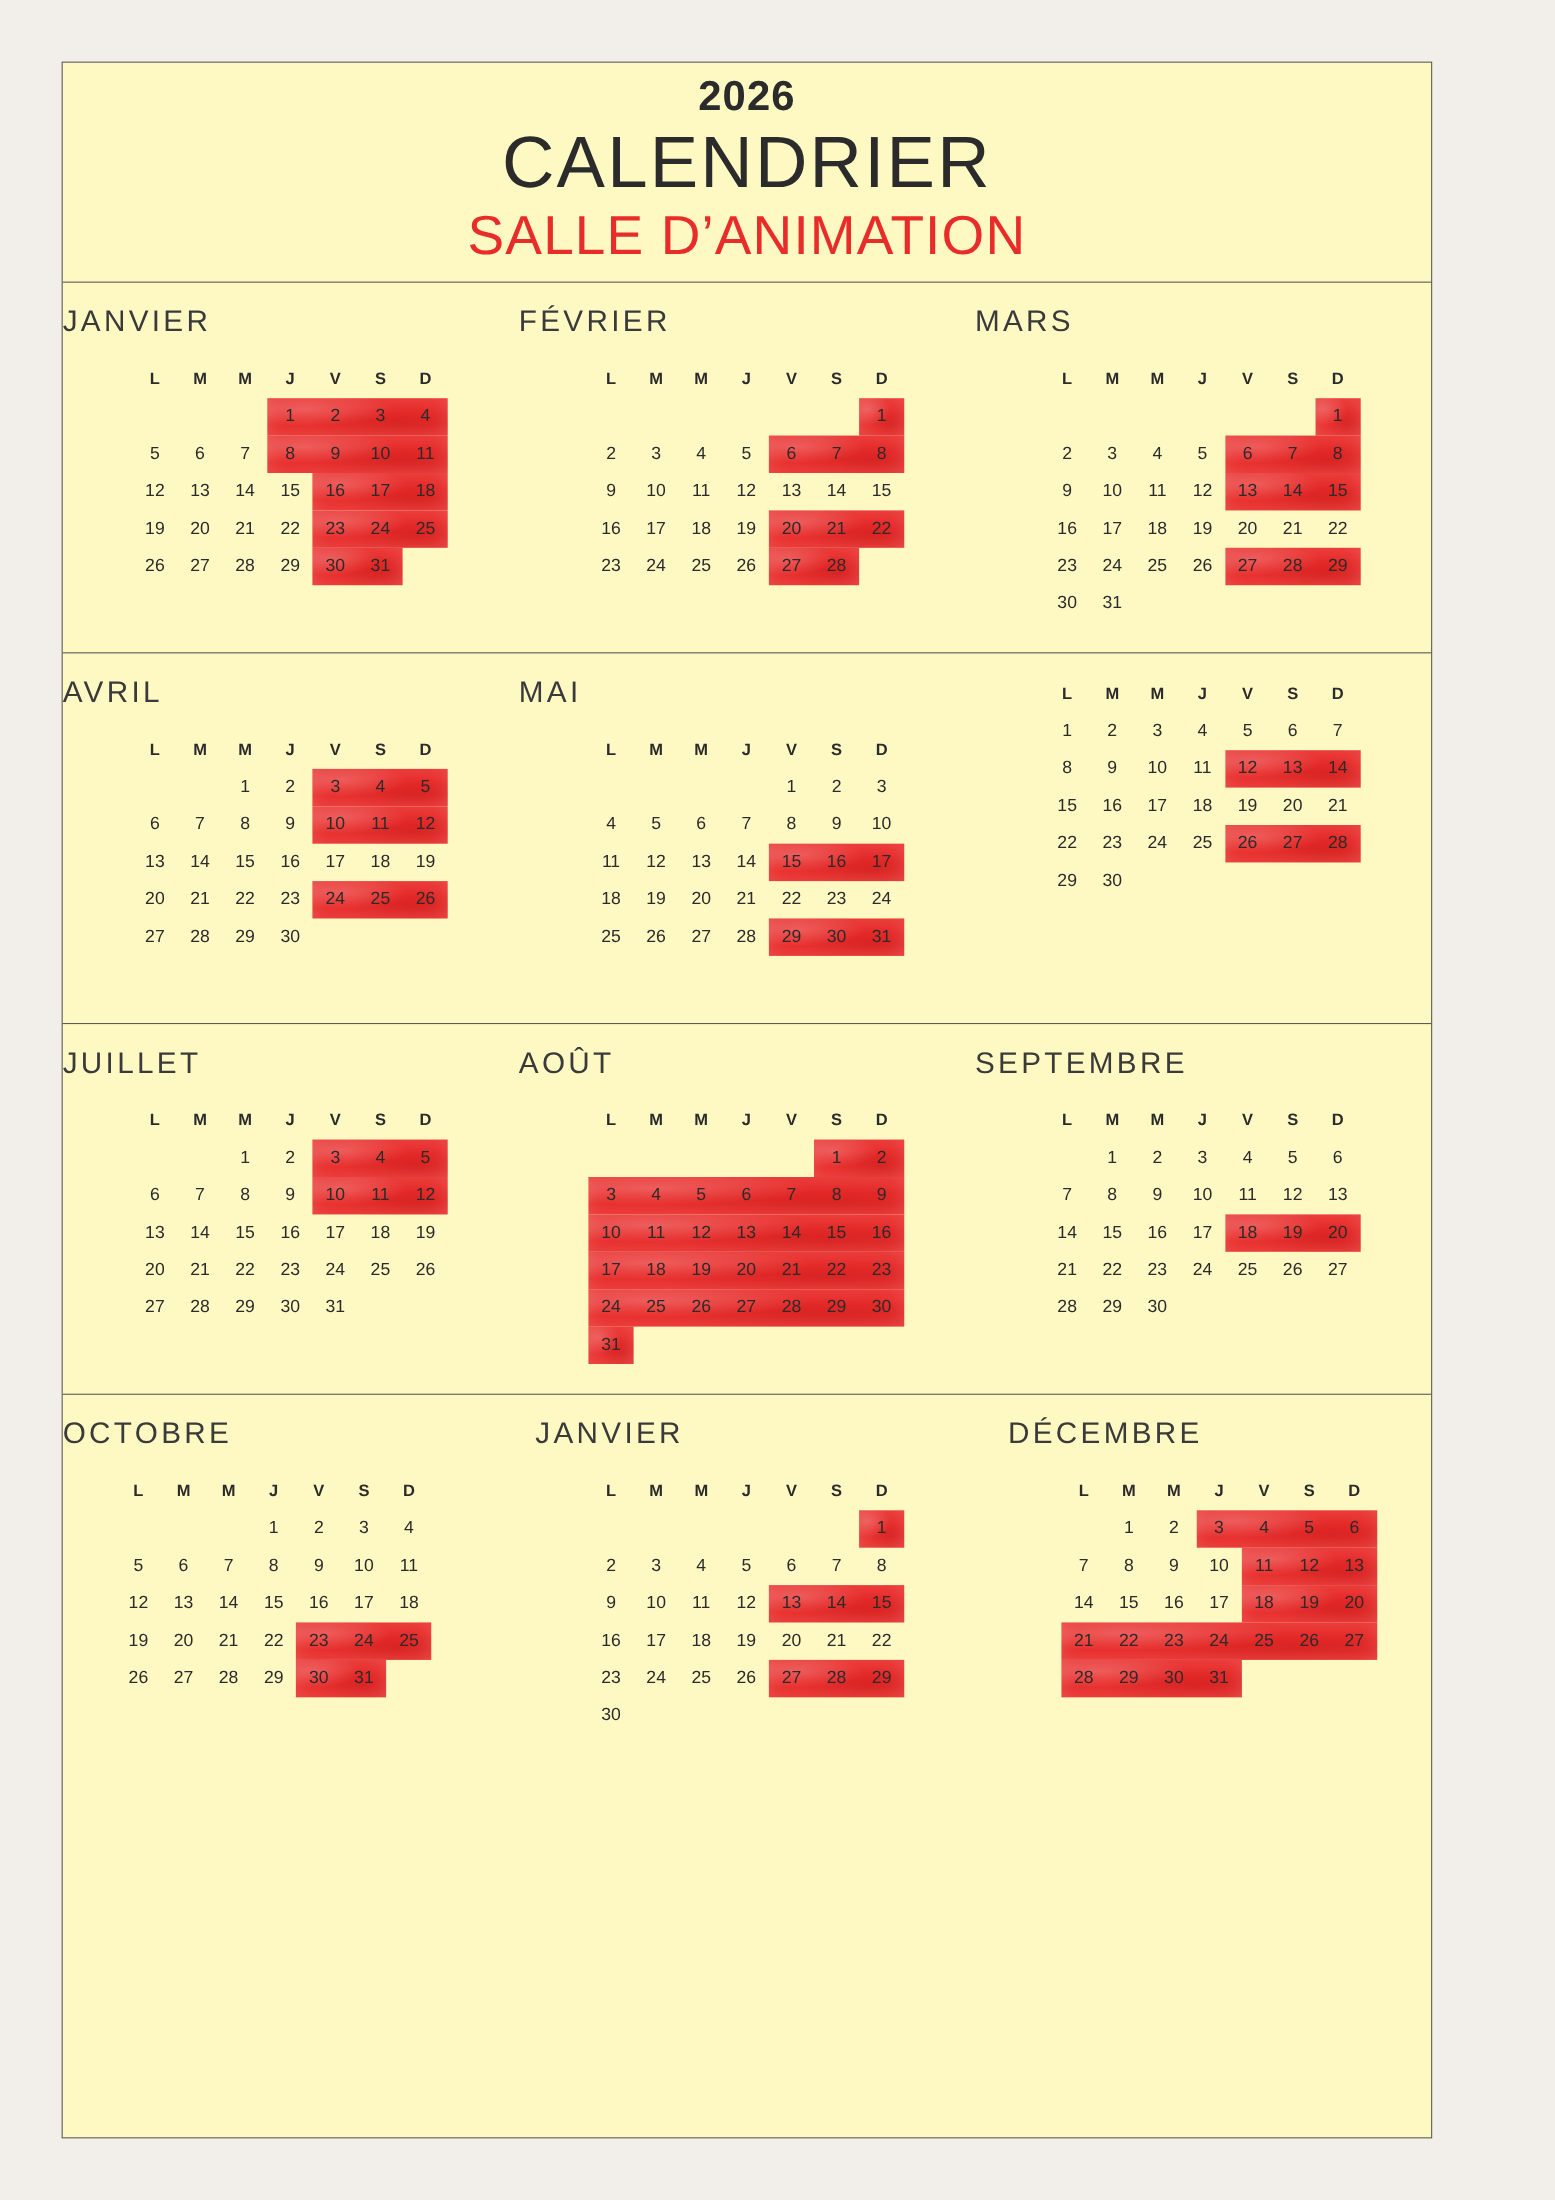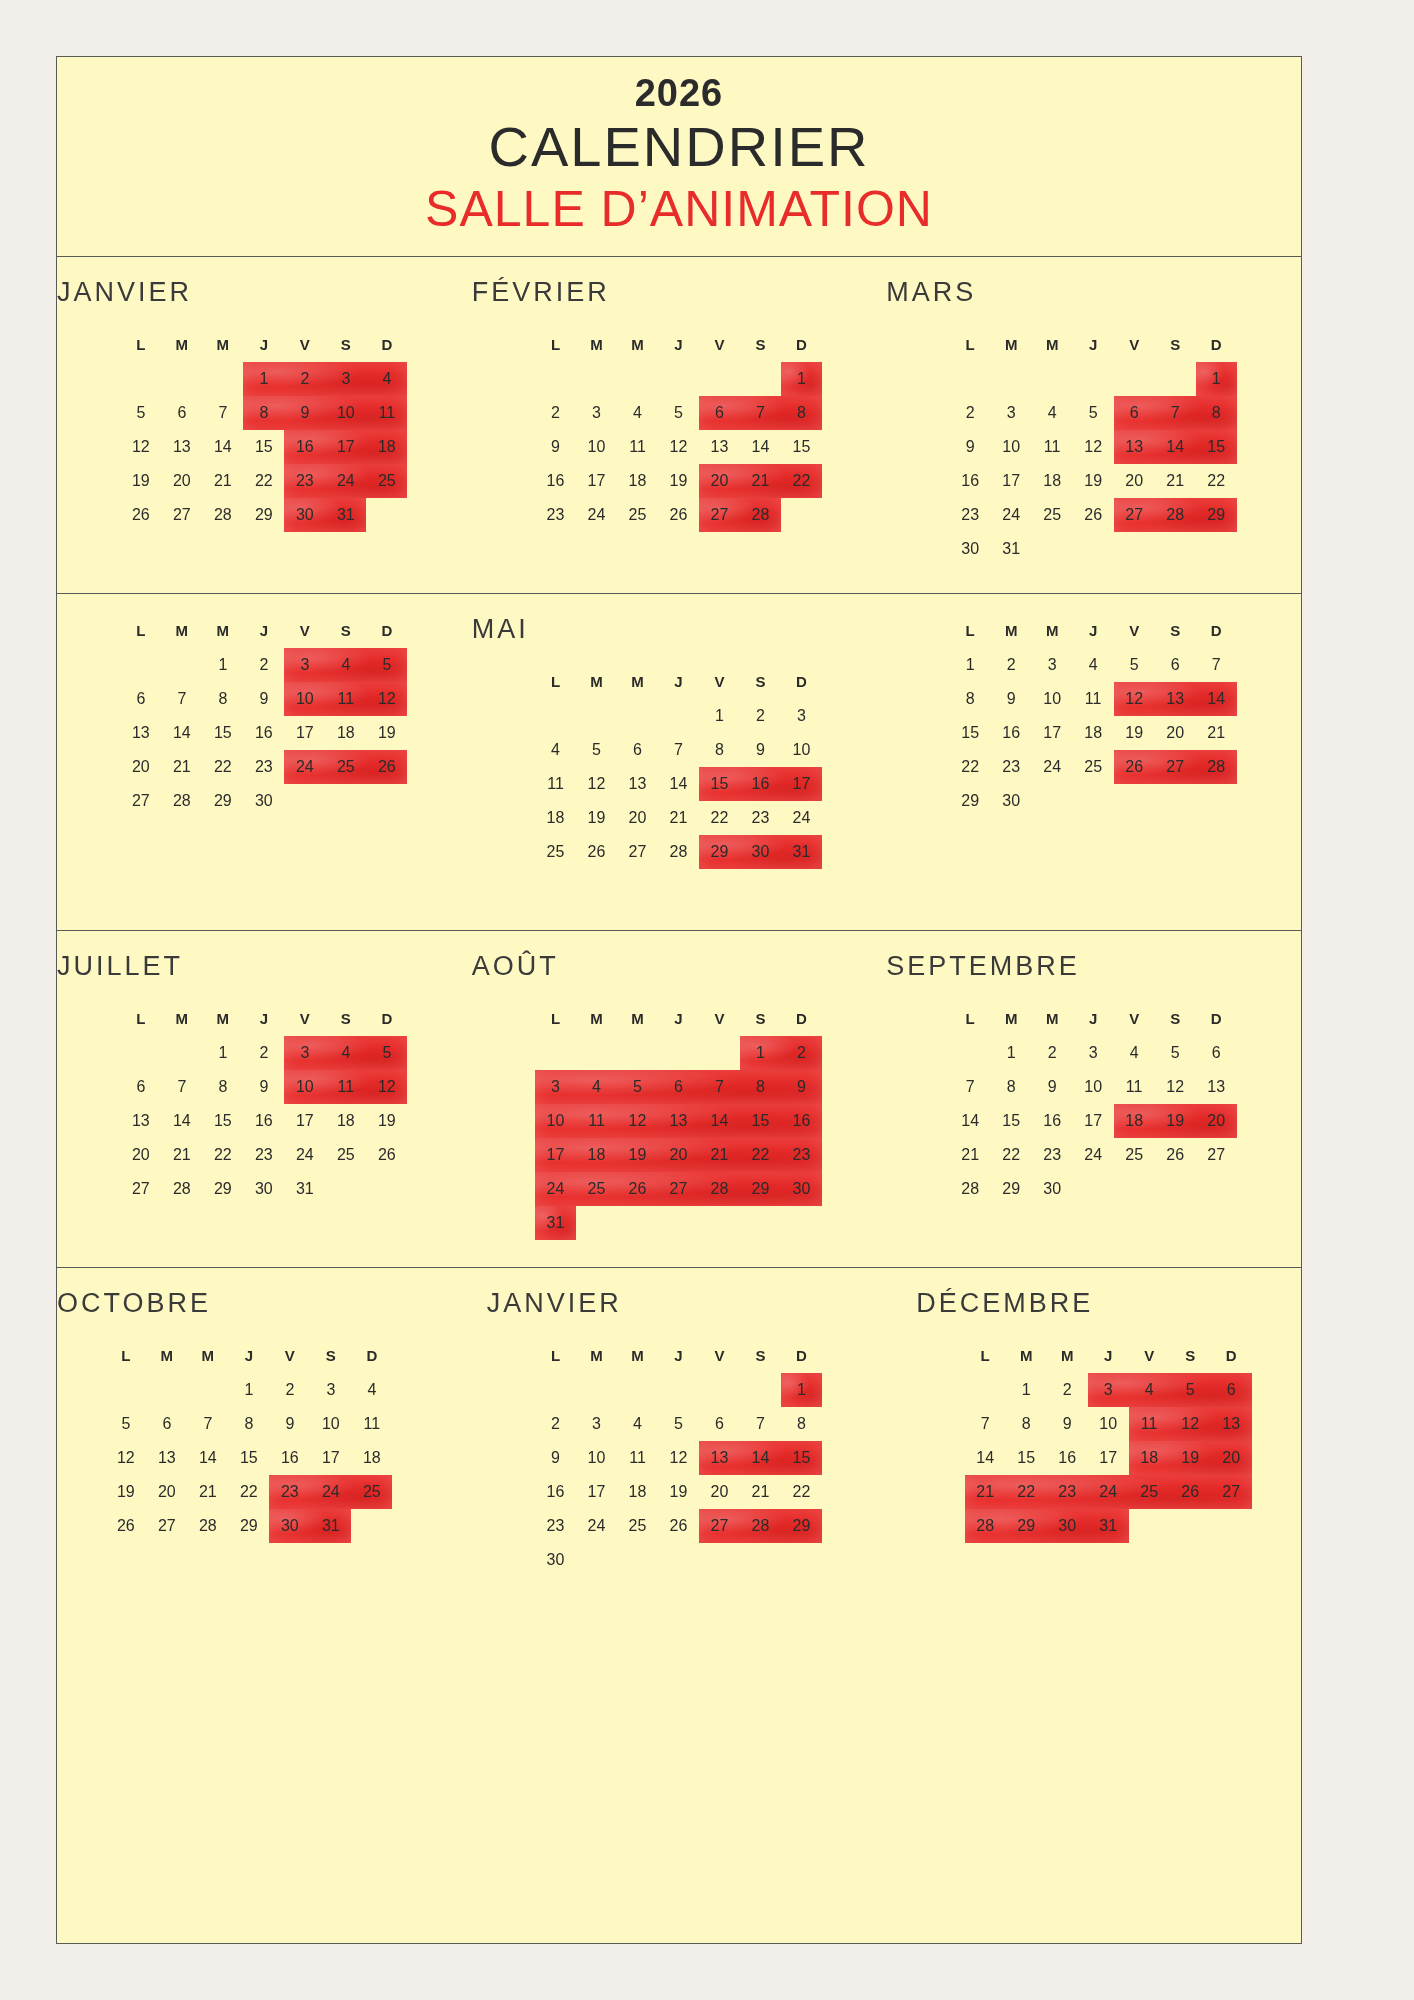--- a/index.html
+++ b/index.html
@@ -24,21 +24,21 @@
     border-bottom:1px solid #5a5a5a;
     display:flex;flex-direction:column;
     align-items:center;justify-content:center;
     box-sizing:border-box;
   }
   .hdr-year{
     font-size:38px;font-weight:bold;letter-spacing:1px;
     color:#2b2b2b;line-height:1;margin-bottom:6px;
   }
   .hdr-title{
-    font-size:56px;letter-spacing:2px;color:#2b2b2b;
+    font-size:66px;letter-spacing:2px;color:#2b2b2b;
     line-height:1.05;font-weight:400;
   }
   .hdr-sub{
     font-size:50px;letter-spacing:1px;color:#e82c2a;
     line-height:1.15;margin-top:4px;font-weight:400;
   }
   
   .quarter{
     display:flex;
     border-bottom:1px solid #5a5a5a;
@@ -298,20 +298,21 @@
               <div class="cell"></div>
               <div class="cell"></div>
               <div class="cell"></div>
               <div class="cell"></div>
             </div>
           </div>
         </div>
       </div>
       <div class="quarter">
         <div class="month">
+          <div class="month-name">AVRIL</div>
           <div class="grid">
             <div class="hl tex" style="left: 164px; top: 34px; width: 123px; height: 34px;"></div>
             <div class="hl tex" style="left: 164px; top: 68px; width: 123px; height: 34px;"></div>
             <div class="hl tex" style="left: 164px; top: 136px; width: 123px; height: 34px;"></div>
             <div class="row dow">
               <div class="cell">L</div>
               <div class="cell">M</div>
               <div class="cell">M</div>
               <div class="cell">J</div>
               <div class="cell">V</div>

